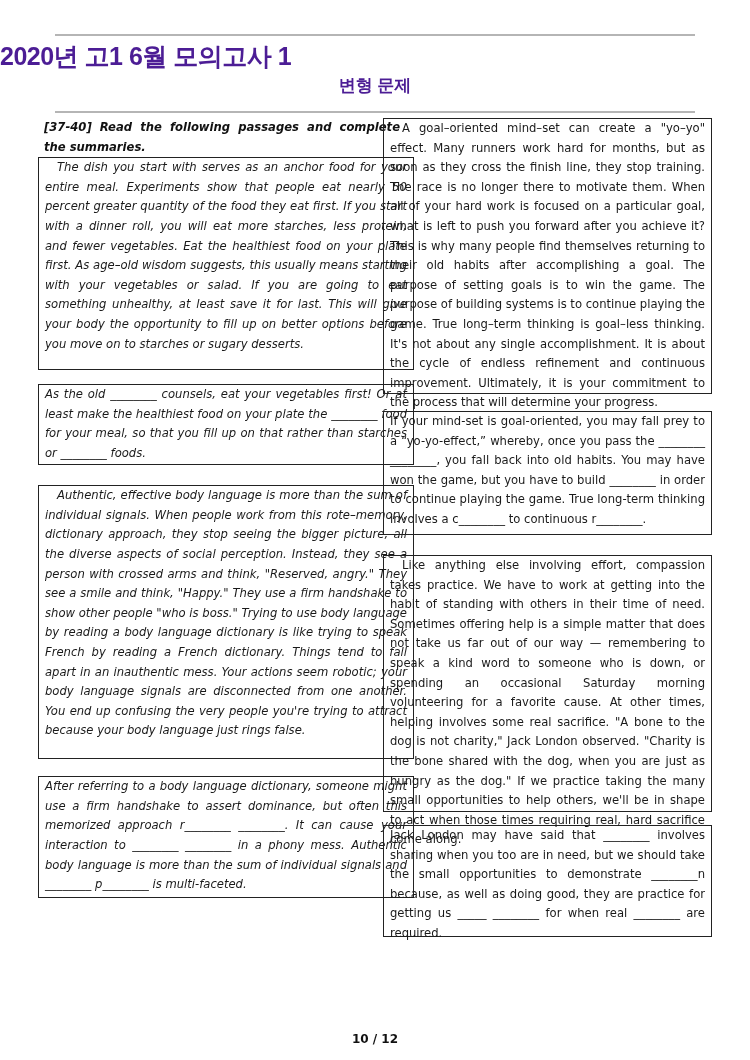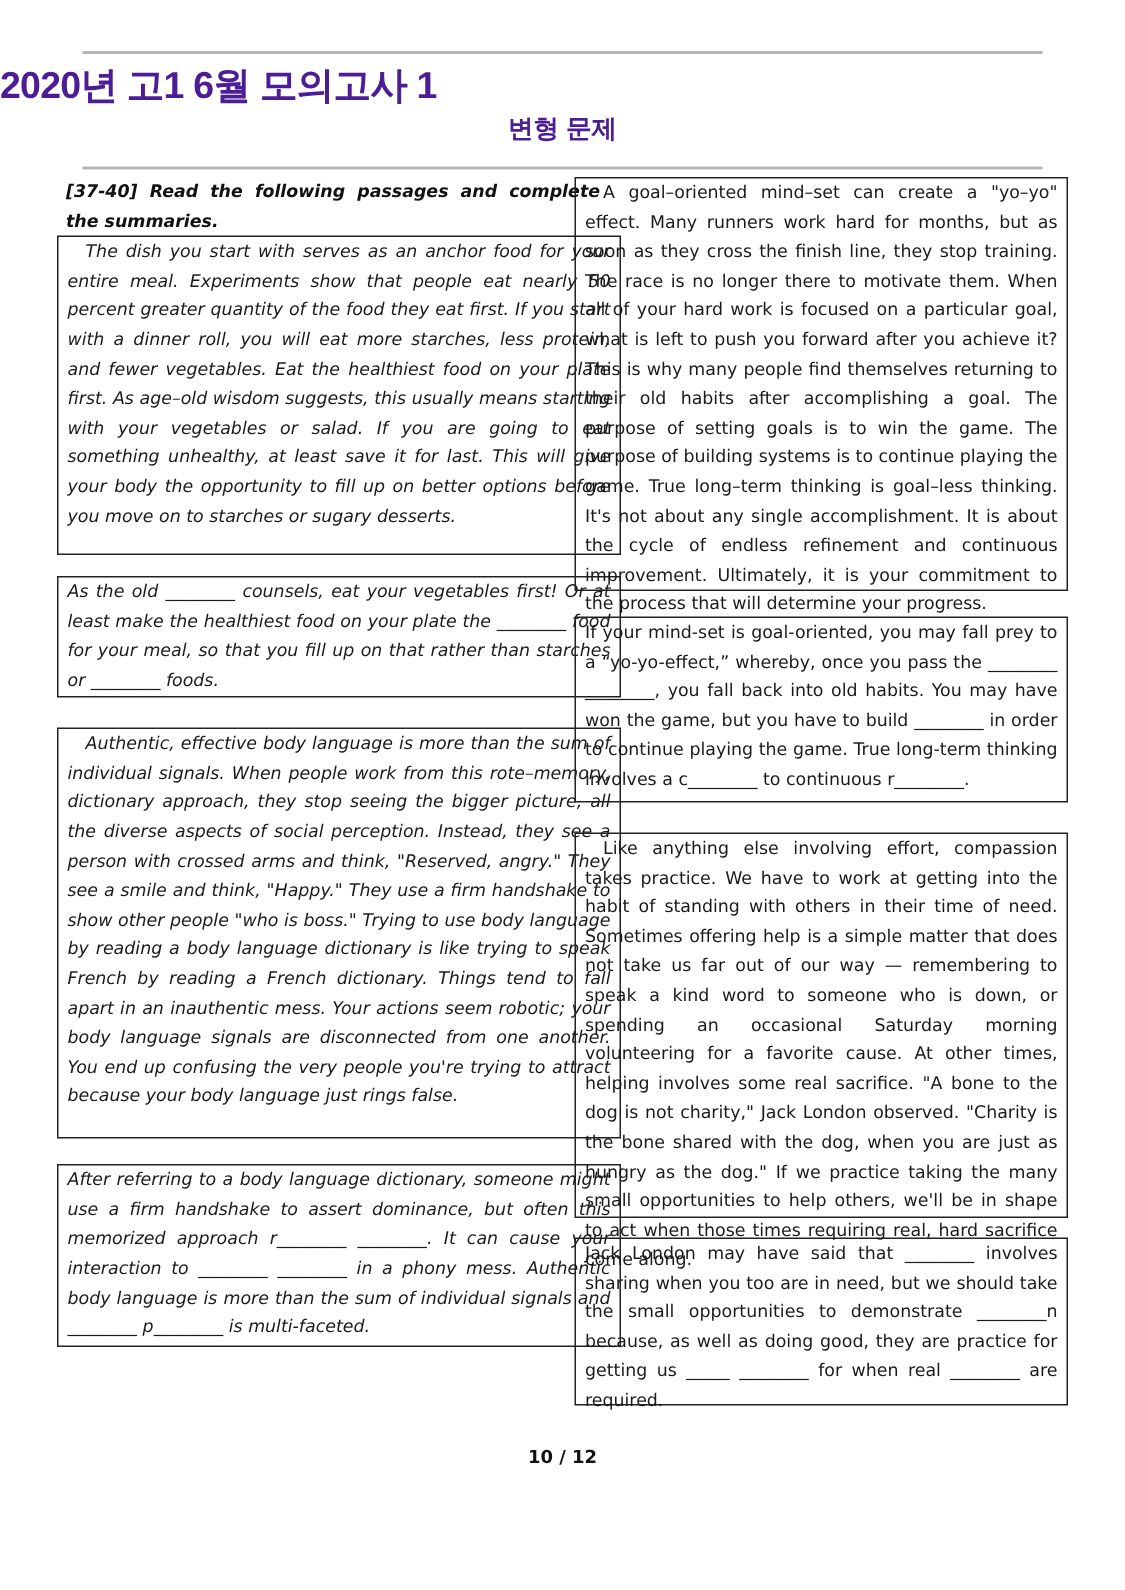--- a/index.html
+++ b/index.html
@@ -29,21 +29,21 @@
   }
   .qnum sup { font-size: 7px; vertical-align: 5px; letter-spacing: 2px; margin-left: 2px; }
   .box {
     border: 1.5px solid #222; padding: 0 6px 0 6px;
     font-size: 11.6px; line-height: 19.6px; text-align: justify; color: #1a1a1a;
     text-align-last: left;
   }
   .box.passage { text-indent: 12px; }
   .gap-s { height: 14px; }
   .footer {
-    position: absolute; top: 964px; left: 0; width: 750px; text-align: center;
+    position: absolute; top: 1032px; left: 0; width: 750px; text-align: center;
     font-weight: bold; font-size: 12px; color: #111;
   }
 </style>
 </head>
 <body>
 
 <div class="rule top"></div>
 <div class="title">2020년 고1 6월 모의고사 1</div>
 <div class="subtitle">변형 문제</div>
 <div class="rule bottom"></div>

